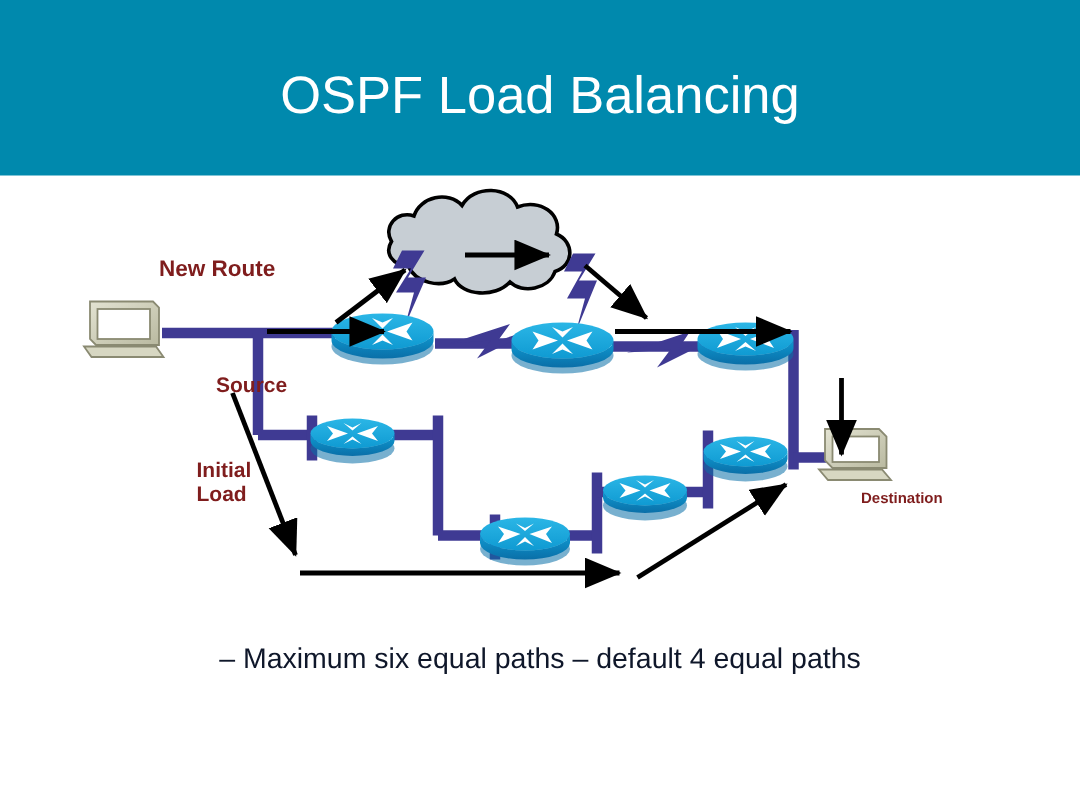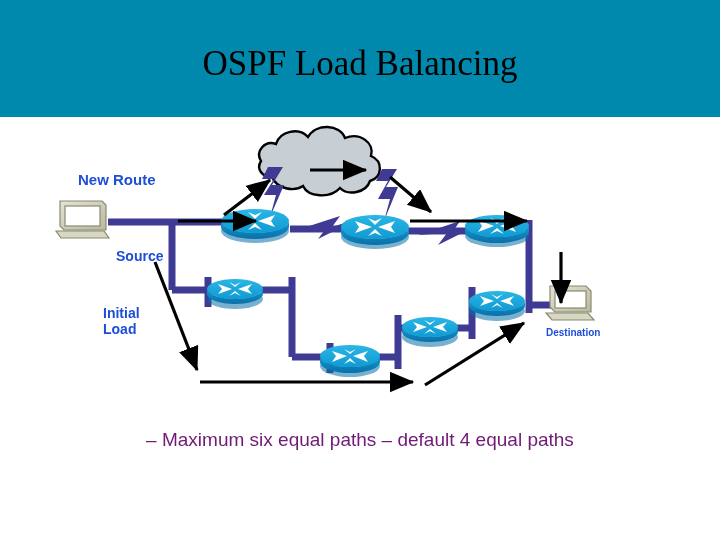--- a/index.html
+++ b/index.html
@@ -31,22 +31,22 @@
     width: 720px;
     height: 117px;
     background: #0089ad;
   }
   #title-text {
     position: absolute;
     left: 0;
     top: 44px;
     width: 720px;
     text-align: center;
-    color: #000000;
-    font-family: Liberation Serif, serif;
+    color: #ffffff;
+    font-family: Liberation Sans, sans-serif;
     font-size: 35px;
     font-weight: 400;
     letter-spacing: 0px;
     line-height: 40px;
   }
 
   
   #diagram {
     position: absolute;
     left: 0;
@@ -60,23 +60,24 @@
     width: 720px;
     height: 423px;
     display: block;
   }
 
   
   .dlabel {
     position: absolute;
     font-family: "Liberation Sans", sans-serif;
     font-weight: bold;
-    color: #1d4ed8;
+    color: #7f1d1d;
     white-space: pre;
     line-height: 1.15;
+    margin-left: 28px;
   }
   #label-new-route {
     left: 78px;
     top: 54px;
     font-size: 15px;
   }
   #label-source {
     left: 116px;
     top: 131px;
     font-size: 14px;
@@ -96,21 +97,21 @@
   
   #caption {
     position: absolute;
     left: 0;
     top: 429px;
     width: 720px;
     text-align: center;
     font-family: "Liberation Sans", sans-serif;
     font-size: 19px;
     font-weight: 400;
-    color: #701a75;
+    color: #0f172a;
   }
 </style>
 </head>
 <body>
 
 <div id="slide">
 
   <div id="title-banner">
     <div id="title-text">OSPF Load Balancing</div>
   </div>

